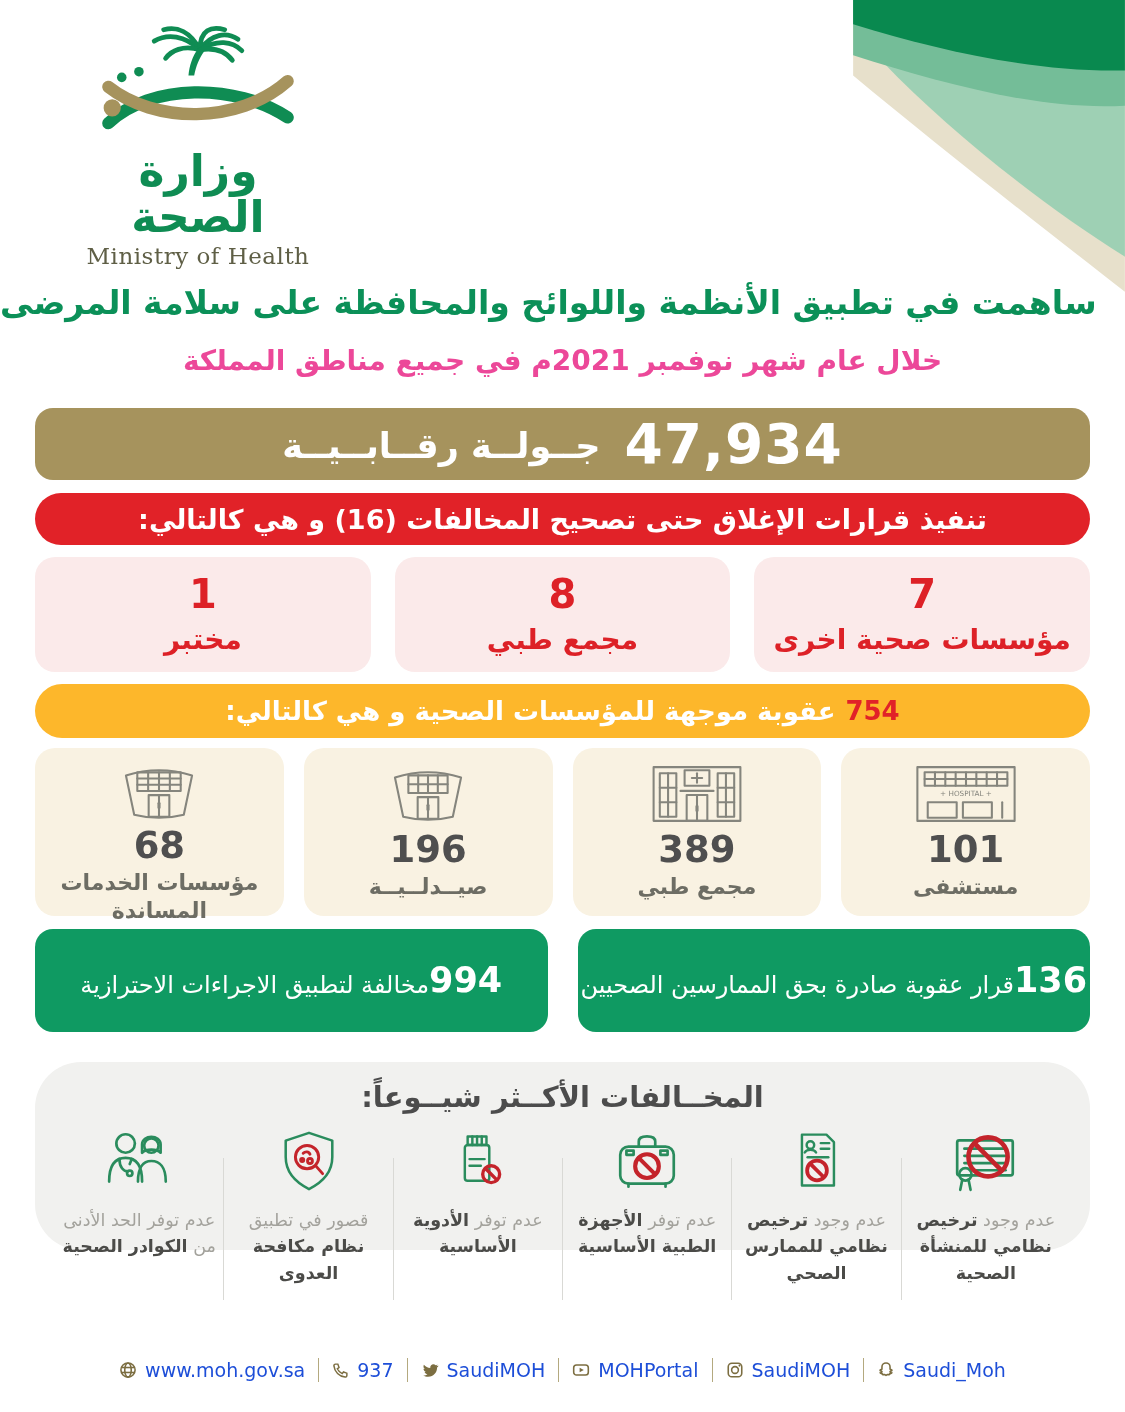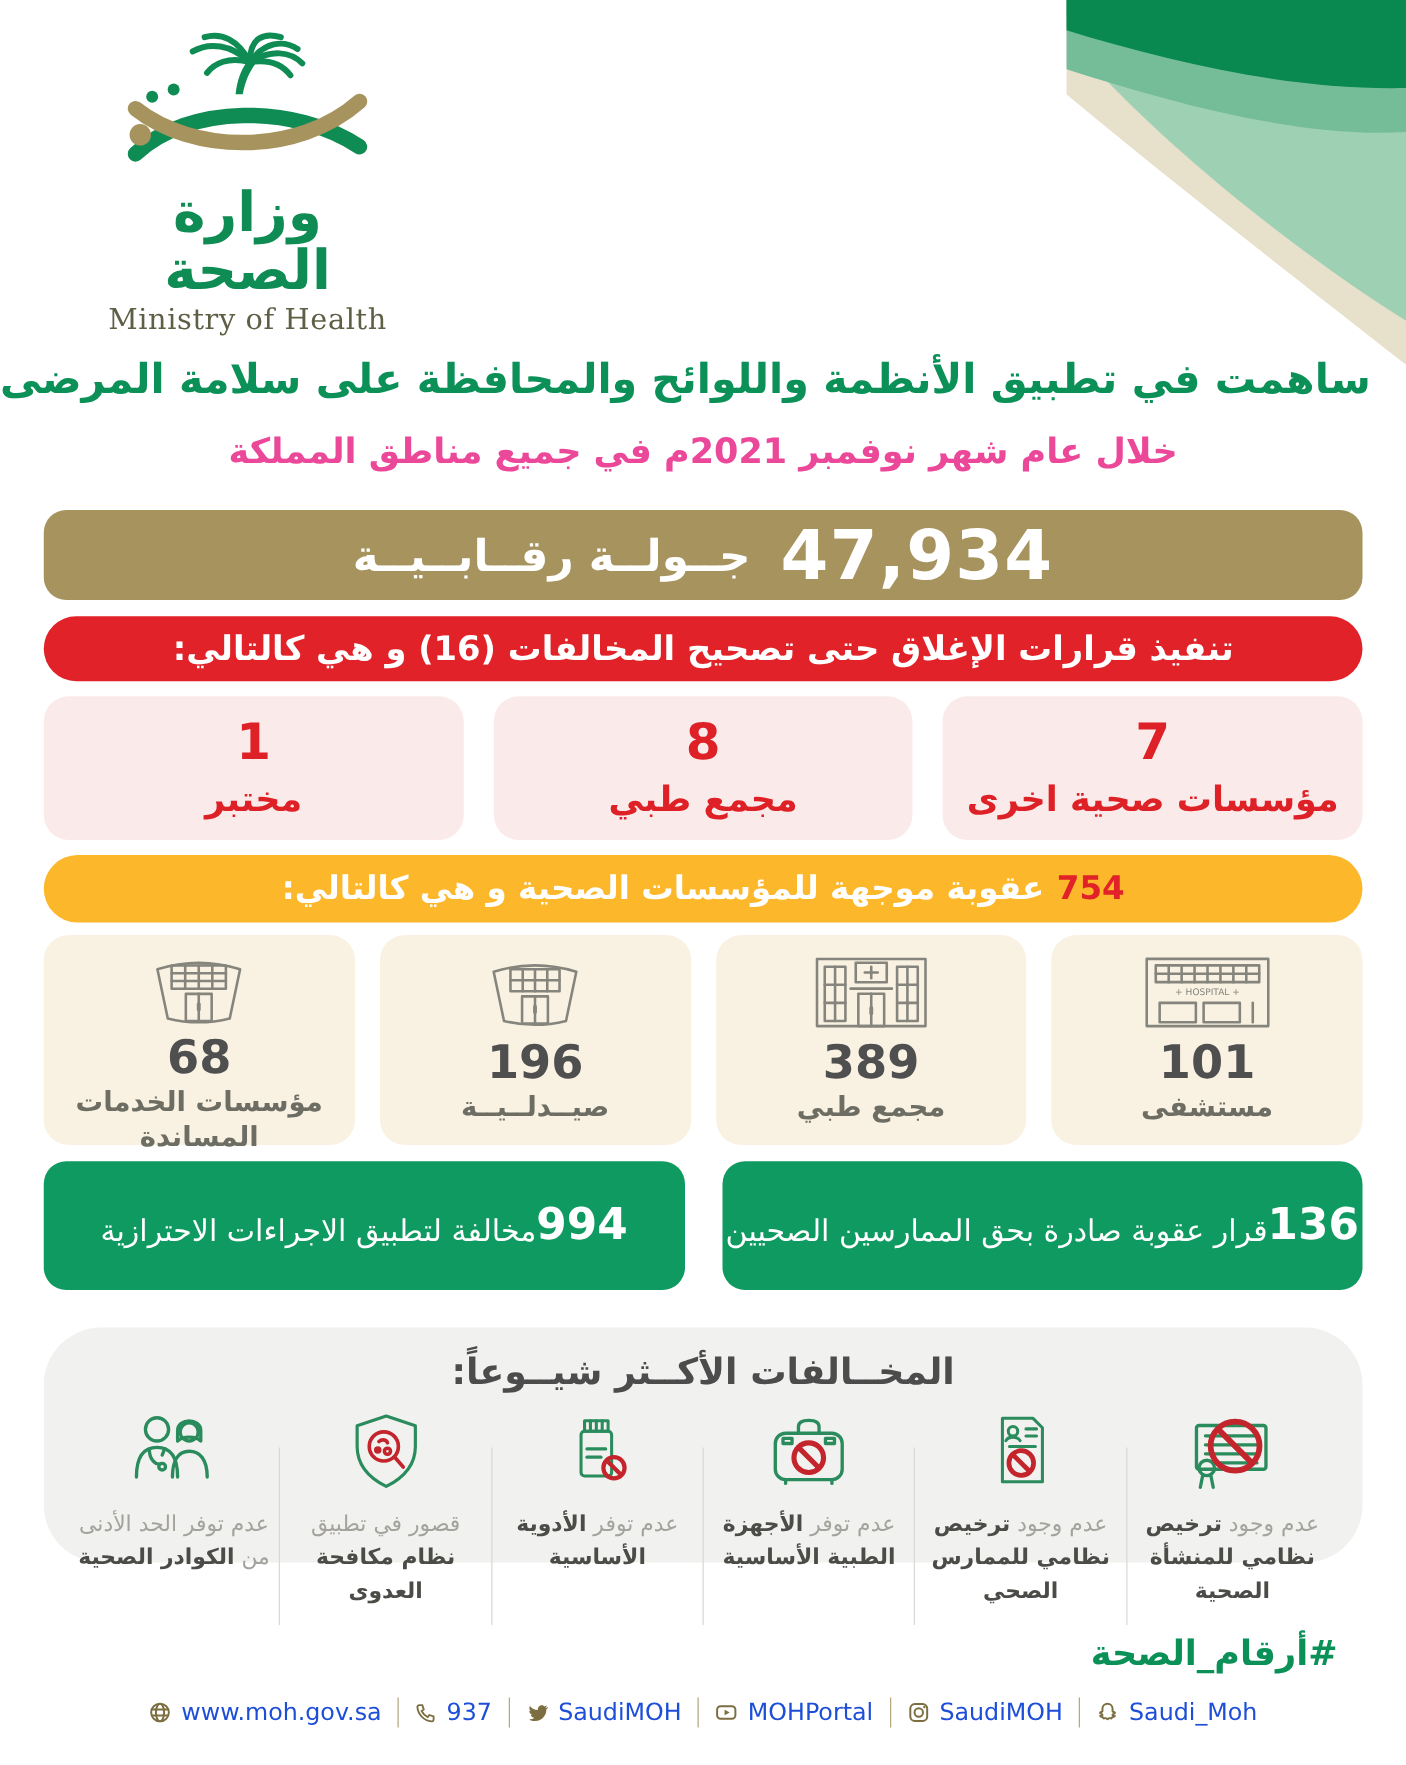--- a/index.html
+++ b/index.html
@@ -374,21 +374,20 @@
         </div>
         <div class="vi-label">
           <span class="vl-light">عدم توفر الحد الأدنى من</span>
           <span class="vl-bold">الكوادر الصحية</span>
         </div>
       </div>
 
     </div>
   </div>
 
-  <div class="hashtag">#أرقام_الصحة</div>
 
   <div class="footer">
     <div class="f-item">
       <svg width="18" height="18" viewBox="0 0 16 16">
         <circle cx="8" cy="8" r="6.3"></circle>
           <ellipse cx="8" cy="8" rx="2.9" ry="6.3"></ellipse>
         <line x1="2" y1="5.8" x2="14" y2="5.8"></line>
           <line x1="2" y1="10.2" x2="14" y2="10.2"></line>
       </svg>
       <span>www.moh.gov.sa</span>

